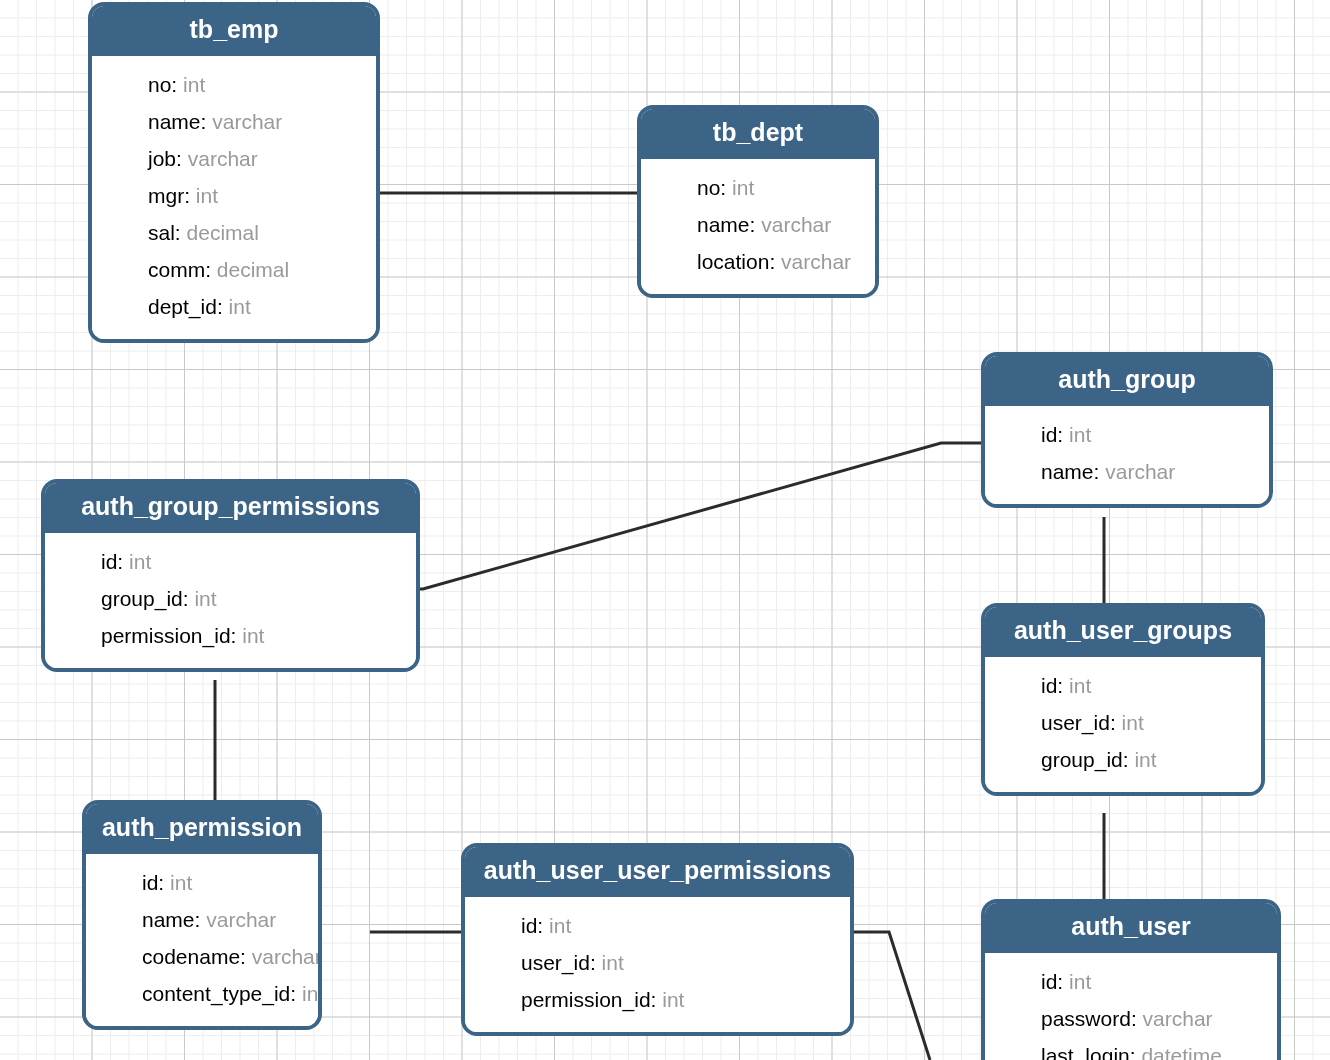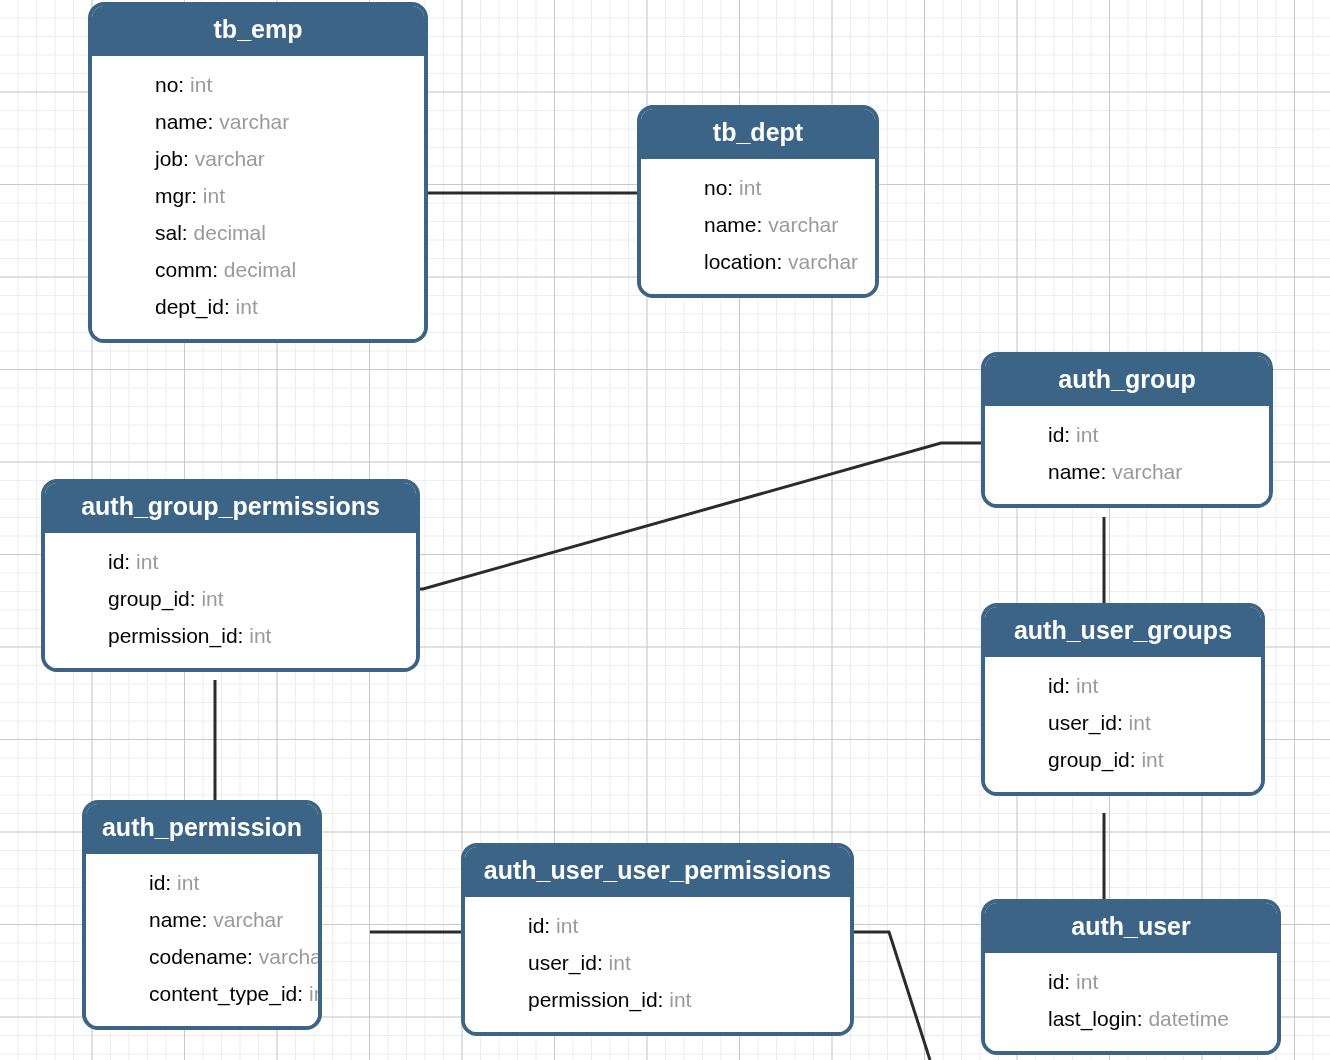--- a/index.html
+++ b/index.html
@@ -46,21 +46,21 @@
     background: #3c6486;
     color: #ffffff;
     font-size: 25px;
     font-weight: bold;
     text-align: center;
     line-height: 1.0;
     padding: 11px 8px 14px 8px;
     white-space: nowrap;
   }
   .entity-body {
-    padding: 10px 0 14px 15px;
+    padding: 10px 0 14px 8px;
     background: #ffffff;
   }
   .field-row {
     font-size: 21px;
     line-height: 1.0;
     padding: 8px 12px 8px 48px;
     white-space: nowrap;
     color: #000000;
   }
   .field-name {
@@ -82,21 +82,21 @@
       <polyline points="376,193 637,193" fill="none" stroke="#2b2b2b" stroke-width="3" stroke-linejoin="miter"></polyline>
       <polyline points="384,589 423,589 941,443 981,443" fill="none" stroke="#2b2b2b" stroke-width="3" stroke-linejoin="miter"></polyline>
       <polyline points="1104,517 1104,603" fill="none" stroke="#2b2b2b" stroke-width="3" stroke-linejoin="miter"></polyline>
       <polyline points="1104,813 1104,899" fill="none" stroke="#2b2b2b" stroke-width="3" stroke-linejoin="miter"></polyline>
       <polyline points="215,680 215,800" fill="none" stroke="#2b2b2b" stroke-width="3" stroke-linejoin="miter"></polyline>
       <polyline points="370,932 461,932" fill="none" stroke="#2b2b2b" stroke-width="3" stroke-linejoin="miter"></polyline>
       <polyline points="854,932 889,932 930,1060" fill="none" stroke="#2b2b2b" stroke-width="3" stroke-linejoin="miter"></polyline>
     </svg>
 
   <div id="entity-layer">
-      <div class="entity" style="left: 88px; top: 2px; width: 340px;">
+      <div class="entity" style="left: 88px; top: 2px; width: 292px;">
         <div class="entity-header">tb_emp</div>
         <div class="entity-body">
           <div class="field-row"><span class="field-name">no</span><span class="field-colon">: </span><span class="field-type">int</span></div>
           <div class="field-row"><span class="field-name">name</span><span class="field-colon">: </span><span class="field-type">varchar</span></div>
           <div class="field-row"><span class="field-name">job</span><span class="field-colon">: </span><span class="field-type">varchar</span></div>
           <div class="field-row"><span class="field-name">mgr</span><span class="field-colon">: </span><span class="field-type">int</span></div>
           <div class="field-row"><span class="field-name">sal</span><span class="field-colon">: </span><span class="field-type">decimal</span></div>
           <div class="field-row"><span class="field-name">comm</span><span class="field-colon">: </span><span class="field-type">decimal</span></div>
           <div class="field-row"><span class="field-name">dept_id</span><span class="field-colon">: </span><span class="field-type">int</span></div>
         </div>
@@ -146,18 +146,19 @@
         <div class="entity-body">
           <div class="field-row"><span class="field-name">id</span><span class="field-colon">: </span><span class="field-type">int</span></div>
           <div class="field-row"><span class="field-name">user_id</span><span class="field-colon">: </span><span class="field-type">int</span></div>
           <div class="field-row"><span class="field-name">permission_id</span><span class="field-colon">: </span><span class="field-type">int</span></div>
         </div>
       </div>
       <div class="entity" style="left: 981px; top: 899px; width: 300px;">
         <div class="entity-header">auth_user</div>
         <div class="entity-body">
           <div class="field-row"><span class="field-name">id</span><span class="field-colon">: </span><span class="field-type">int</span></div>
+          <div class="field-row"><span class="field-name">password</span><span class="field-colon">: </span><span class="field-type">varchar</span></div>
           <div class="field-row"><span class="field-name">last_login</span><span class="field-colon">: </span><span class="field-type">datetime</span></div>
         </div>
       </div>
     </div>
 
 </div>
 
 </body></html>

